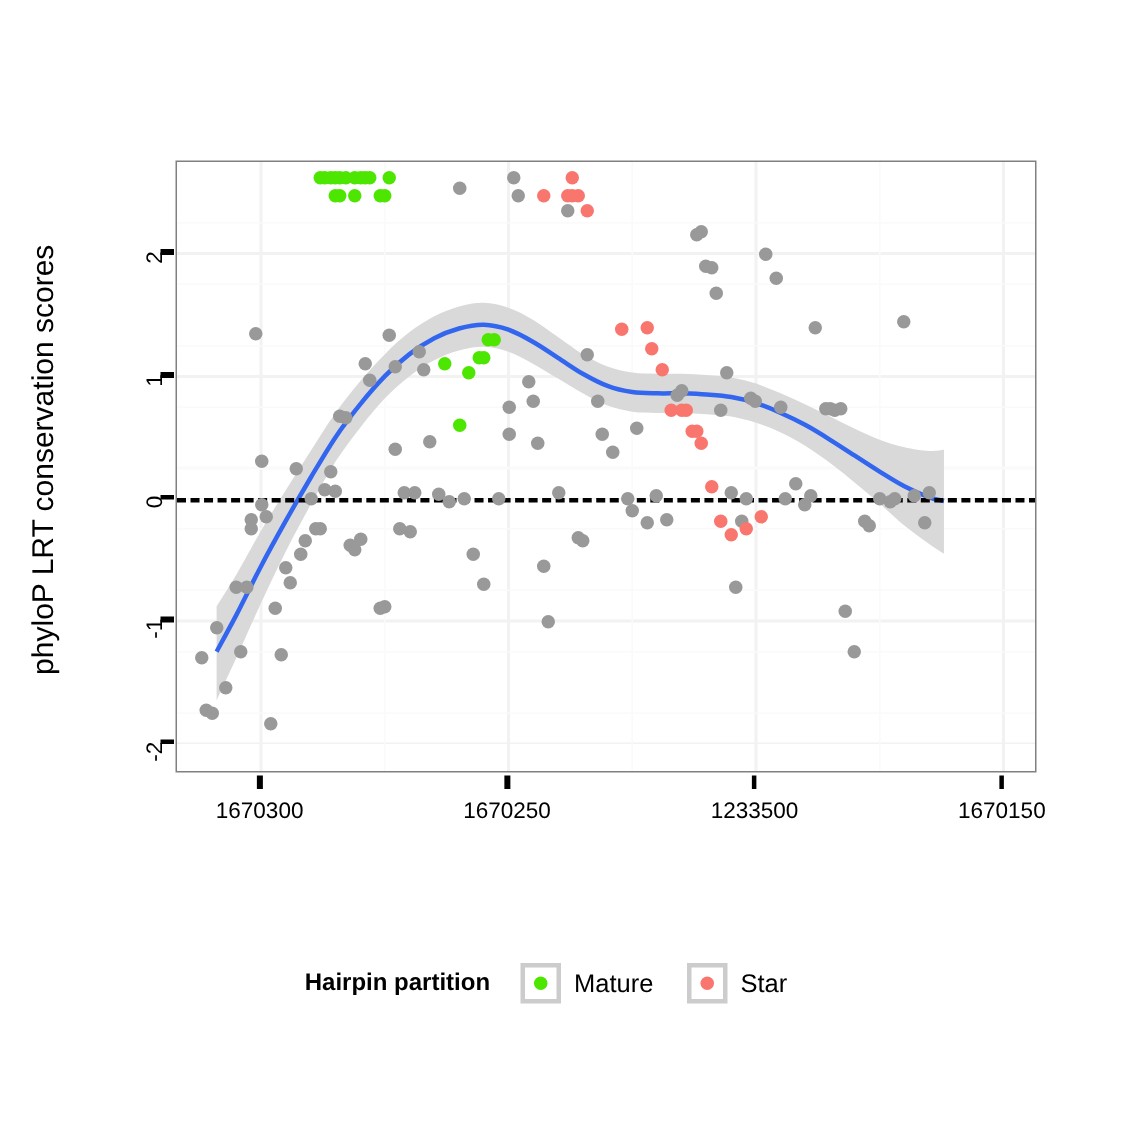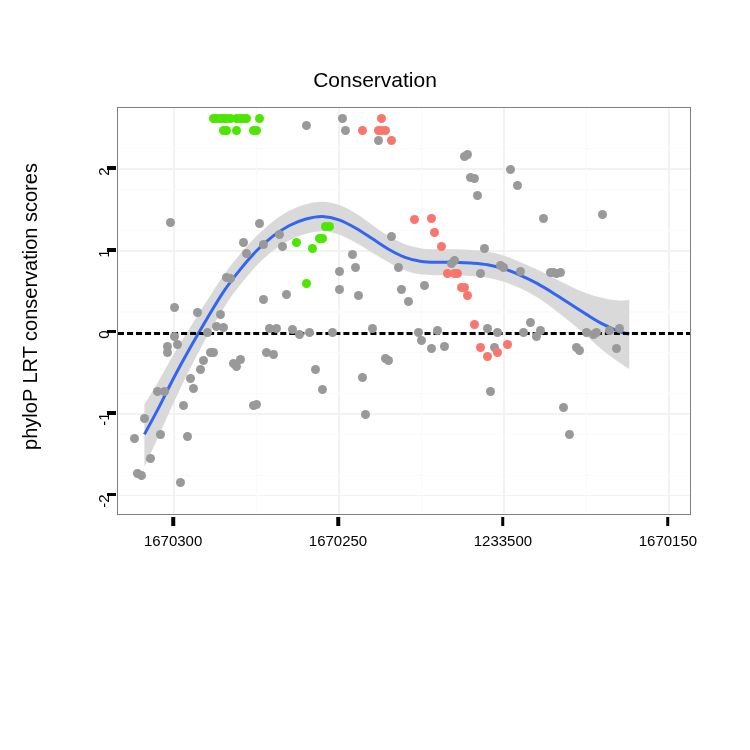--- a/index.html
+++ b/index.html
@@ -155,21 +155,20 @@
     font-size: 17px;
     color: #000000;
     margin-right: 22px;
   }
 </style>
 </head>
 <body>
 
 <div id="root">
 
-  <div class="chart-title">Conservation</div>
 
   <div class="ylab">phyloP LRT conservation scores</div>
 
   <div id="panel">
     <div id="grid-layer">
         <div class="gridline-major-v" style="left: 55.2805px;"></div>
         <div class="gridline-major-v" style="left: 220.223px;"></div>
         <div class="gridline-major-v" style="left: 385.166px;"></div>
         <div class="gridline-major-v" style="left: 550.108px;"></div>
         <div class="gridline-major-h" style="top: 386.8px;"></div>
@@ -377,14 +376,25 @@
       <div class="xtick-label" style="left: 173.08px; top: 532px;">1670300</div>
       <div class="xtick-mark" style="left: 338.023px; top: 517px;"></div>
       <div class="xtick-label" style="left: 338.023px; top: 532px; text-align: right;">1670250</div>
       <div class="xtick-mark" style="left: 502.966px; top: 517px;"></div>
       <div class="xtick-label" style="left: 502.966px; top: 532px;">1233500</div>
       <div class="xtick-mark" style="left: 667.908px; top: 517px;"></div>
       <div class="xtick-label" style="left: 667.908px; top: 532px;">1670150</div>
     </div>
 
 
+  <div id="legend">
+    <span class="legend-title">Hairpin partition</span>
+    <span class="legend-key">
+      <span class="legend-dot" style="background: rgb(77, 230, 0);"></span>
+    </span>
+    <span class="legend-label">Mature</span>
+    <span class="legend-key">
+      <span class="legend-dot" style="background: rgb(248, 118, 109);"></span>
+    </span>
+    <span class="legend-label">Star</span>
+  </div>
 
 </div>
 
 </body></html>

